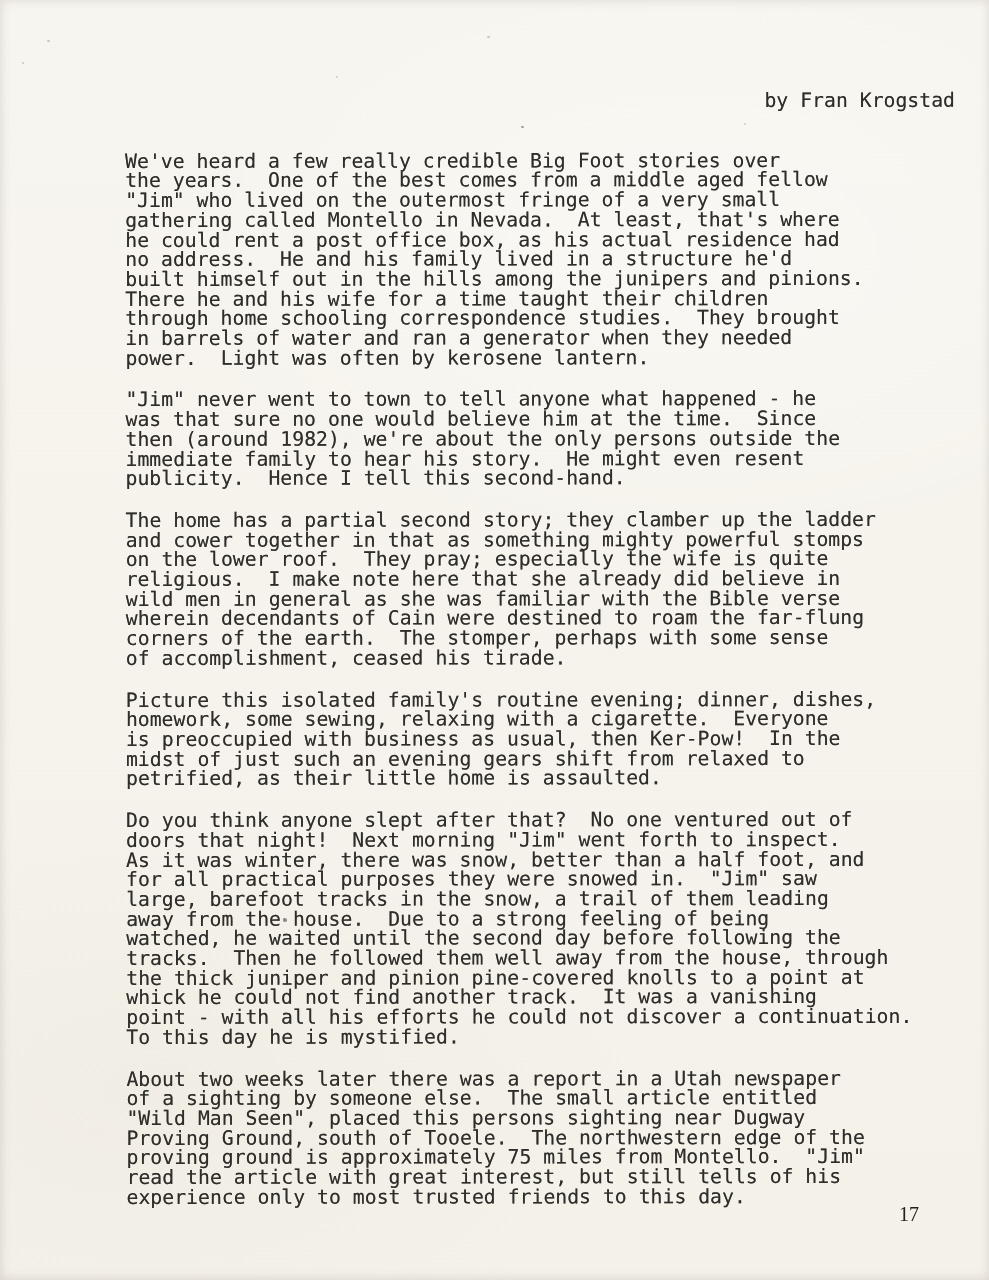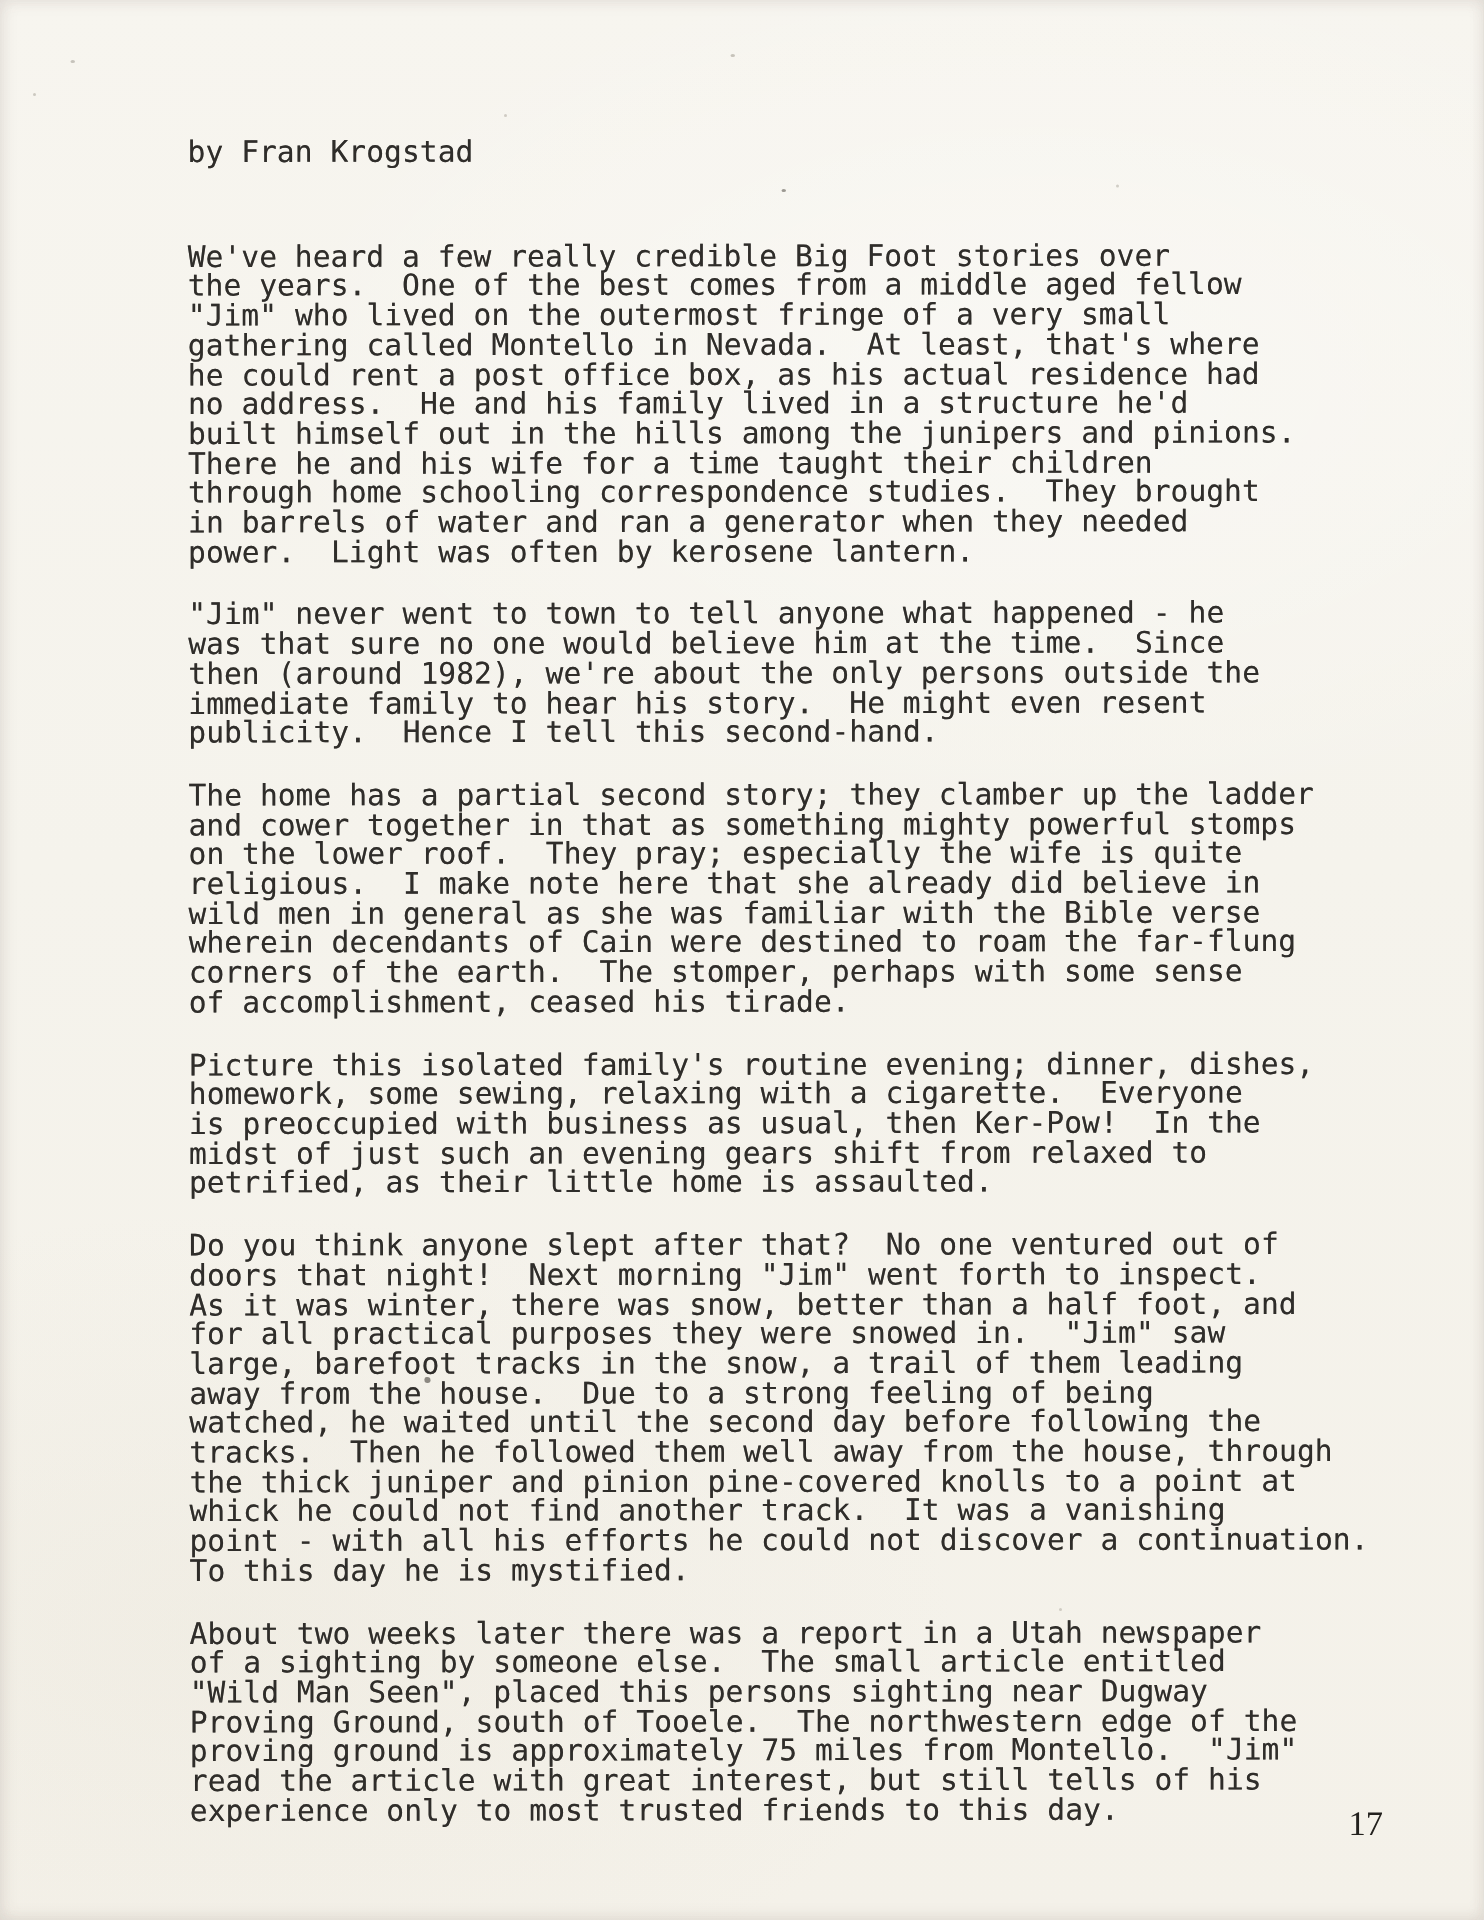--- a/index.html
+++ b/index.html
@@ -33,32 +33,33 @@
     font-family: "DejaVu Sans Mono", "Liberation Mono", monospace;
     font-size: 19.8px;
     line-height: 19.7px;
     color: #2f2d2a;
     text-shadow: 0 0 0.4px rgba(47,45,42,0.55);
     transform: rotate(-0.08deg);
     transform-origin: top left;
   }
   .byline {
     white-space: pre;
-    margin: 0 0 50px 0;
+    margin: 0 0 40px 0;
+    text-align: right;
   }
   .para {
     white-space: pre;
     margin: 0 0 22px 0;
   }
   .page-number {
     position: absolute;
     left: 899px;
     top: 1203px;
     font-family: "Liberation Serif", "DejaVu Serif", serif;
-    font-size: 23px;
+    font-size: 20px;
     color: #23211e;
   }
   .speck {
     position: absolute;
     border-radius: 50%;
   }
   .speck-1 { left: 521px; top: 126px; width: 3px; height: 2px; background: rgba(80,75,68,0.55); }
   .speck-2 { left: 487px; top: 36px;  width: 3px; height: 2px; background: rgba(150,144,132,0.5); }
   .speck-3 { left: 336px; top: 76px;  width: 2px; height: 2px; background: rgba(160,154,142,0.45); }
   .speck-4 { left: 47px;  top: 40px;  width: 3px; height: 2px; background: rgba(125,119,110,0.4); }

